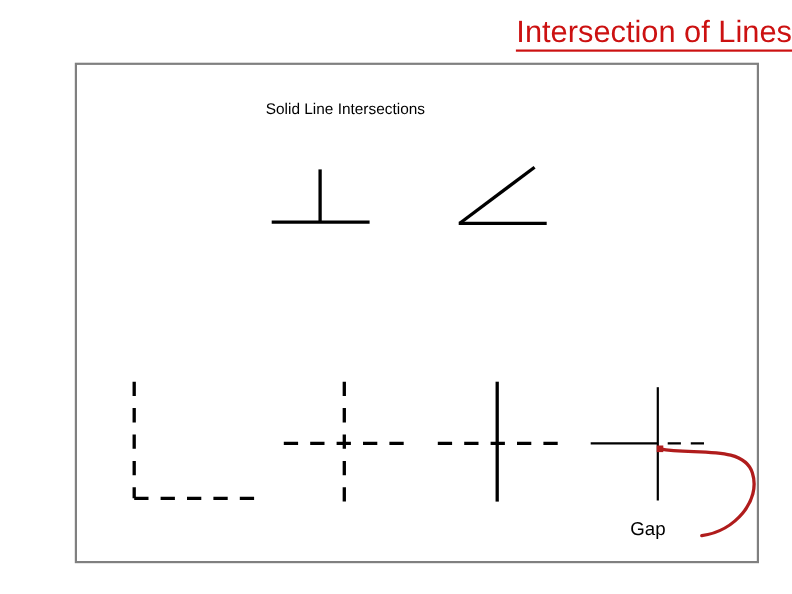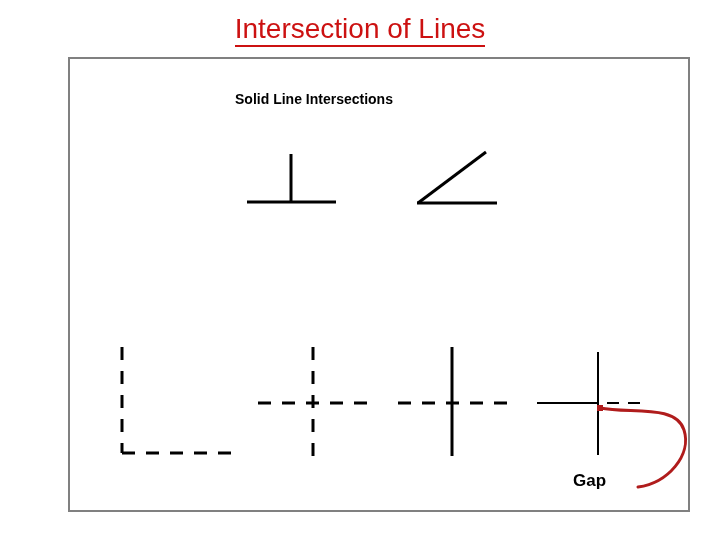--- a/index.html
+++ b/index.html
@@ -13,21 +13,21 @@
     height: 540px;
     background: #ffffff;
     font-family: "Liberation Sans", sans-serif;
     overflow: hidden;
   }
   #slide-title {
     position: absolute;
     left: 0;
     top: 13px;
     width: 720px;
-    text-align: center;
+    text-align: right;
     color: #cc1111;
     font-size: 28px;
     font-weight: normal;
     letter-spacing: 0px;
     white-space: nowrap;
   }
   #slide-title .title-text {
     border-bottom: 2px solid #cc1111;
     padding-bottom: 1px;
   }
@@ -41,40 +41,40 @@
     box-sizing: border-box;
     background: #ffffff;
   }
   .section-label {
     position: absolute;
     width: 628px;
     left: 0;
     text-align: center;
     color: #000000;
     font-size: 14px;
-    font-weight: bold;
+    font-weight: normal;
     white-space: nowrap;
   }
   #label-solid { top: 91px; }
   #label-dashed { top: 283px; }
   #figures-layer {
     position: absolute;
     left: 0;
     top: 0;
     width: 720px;
     height: 540px;
     pointer-events: none;
   }
   #gap-caption {
     position: absolute;
     left: 573px;
     top: 471px;
     color: #000000;
     font-size: 17px;
-    font-weight: bold;
+    font-weight: normal;
     white-space: nowrap;
   }
 </style>
 </head>
 <body>
 
 <div id="slide">
 
   <div id="slide-title">
     <span class="title-text">Intersection of Lines</span>

